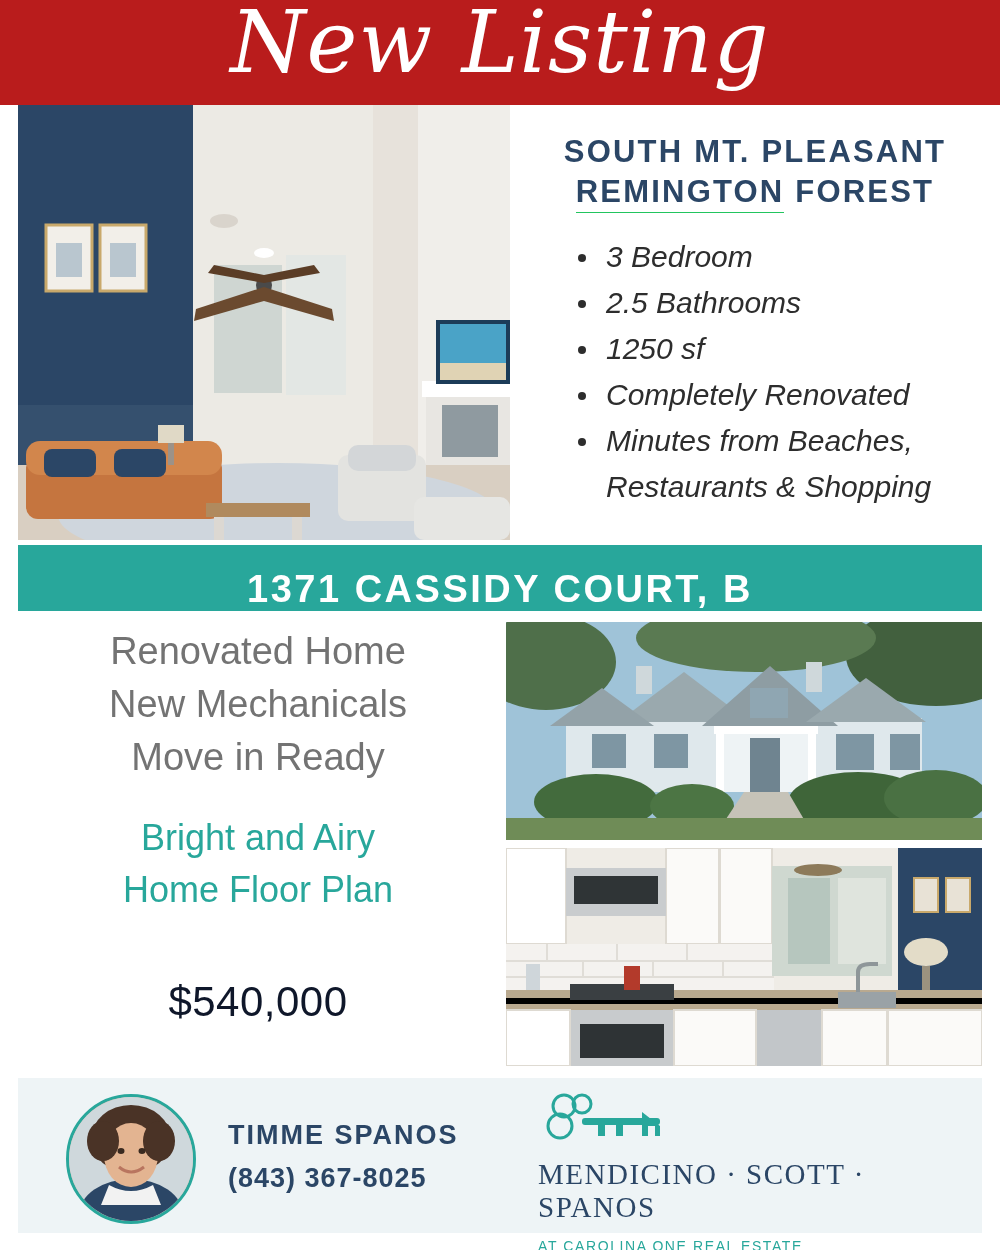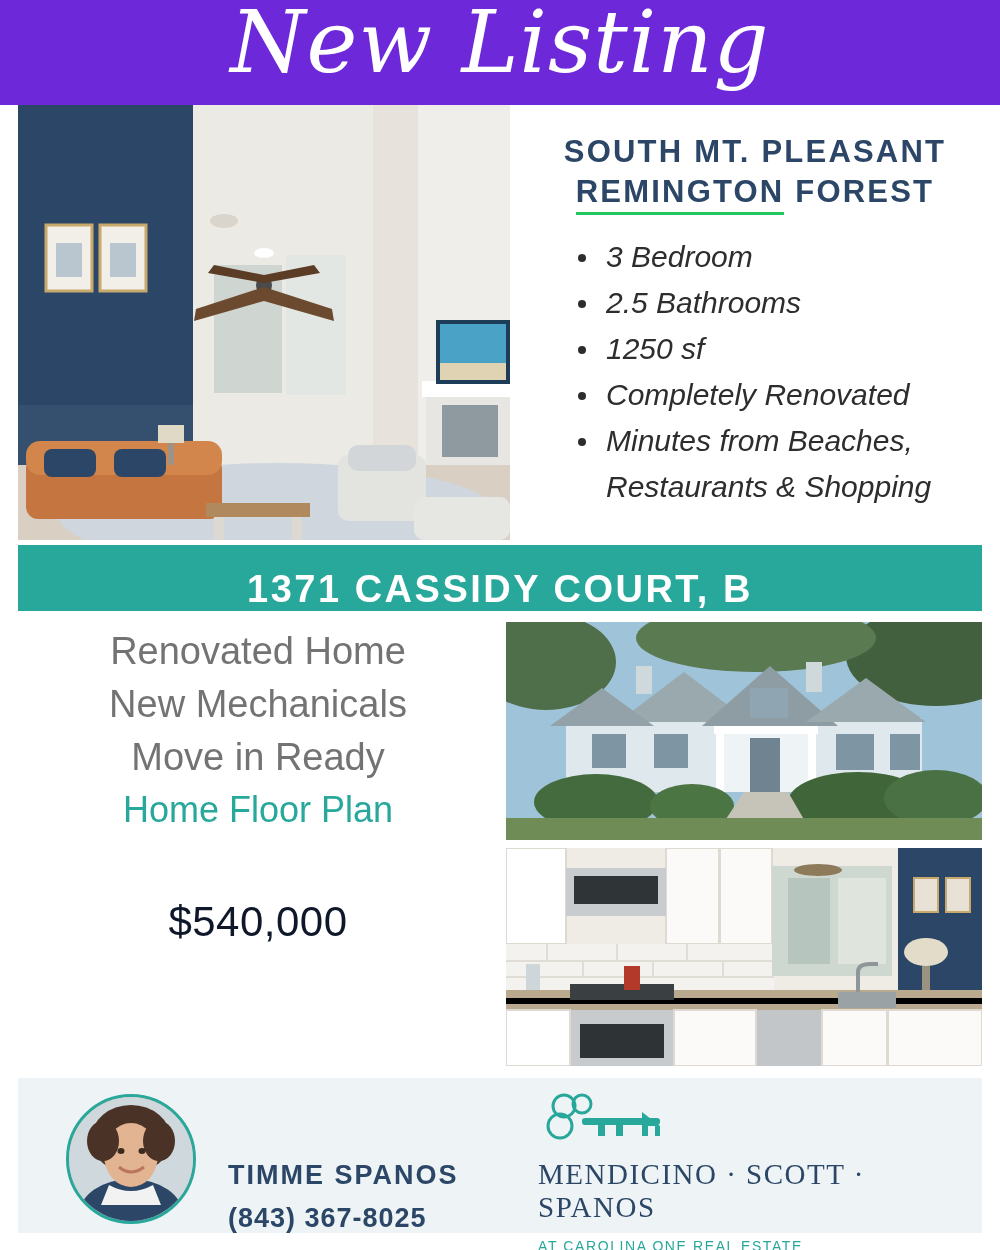--- a/index.html
+++ b/index.html
@@ -19,21 +19,21 @@
     height: 1250px;
     background: #ffffff;
   }
 
   
   .header {
     position: absolute;
     left: 0; top: 0;
     width: 1000px;
     height: 105px;
-    background: #6d28d9;
+    background: #b91c1c;
     overflow: hidden;
   }
   .header-script {
     position: absolute;
     left: 0;
     top: -8px;
     width: 1000px;
     text-align: center;
     color: #ffffff;
     font-family: "DejaVu Serif", serif;
@@ -66,21 +66,21 @@
   .neighborhood {
     text-align: center;
     color: #2b4666;
     font-size: 31px;
     font-weight: 700;
     letter-spacing: 2.2px;
     line-height: 40px;
     margin: 20px 0 0 0;
   }
   .neighborhood .under {
-    border-bottom: 3px solid #22c55e;
+    border-bottom: 1px solid #22c55e;
     padding-bottom: 3px;
   }
   .feature-list {
     margin: 22px 0 0 0;
     padding: 0 0 0 58px;
     list-style: none;
     color: #2d2d2d;
   }
   .feature-list li {
     position: relative;
@@ -191,21 +191,20 @@
     left: 210px;
     top: 42px;
     width: 300px;
     text-align: left;
   }
   .agent-name {
     color: #2b4666;
     font-size: 27px;
     font-weight: 700;
     letter-spacing: 2px;
-    margin-top: 40px;
   }
   .agent-phone {
     color: #2b4666;
     font-size: 27px;
     font-weight: 700;
     letter-spacing: 1px;
     margin-top: 12px;
   }
   .brand-block {
     position: absolute;
@@ -310,20 +309,21 @@
   </div>
 
   <div class="address-banner">
     <span>1371 CASSIDY COURT, B</span>
   </div>
 
   <div class="copy-col">
     <div class="copy-dark">Renovated Home</div>
     <div class="copy-dark">New Mechanicals</div>
     <div class="copy-dark">Move in Ready</div>
+    <div class="copy-teal">Bright and Airy</div>
     <div class="copy-teal" style="margin-top:0">Home Floor Plan</div>
     <div class="price">$540,000</div>
   </div>
 
   <div class="photo-exterior">
     <svg width="476" height="218" viewBox="0 0 476 218" preserveAspectRatio="none">
       <rect x="0" y="0" width="476" height="218" fill="#9fc3d8"></rect>
 
       <ellipse cx="40" cy="40" rx="70" ry="48" fill="#4f6f4a"></ellipse>
       <ellipse cx="430" cy="34" rx="90" ry="50" fill="#42603e"></ellipse>

